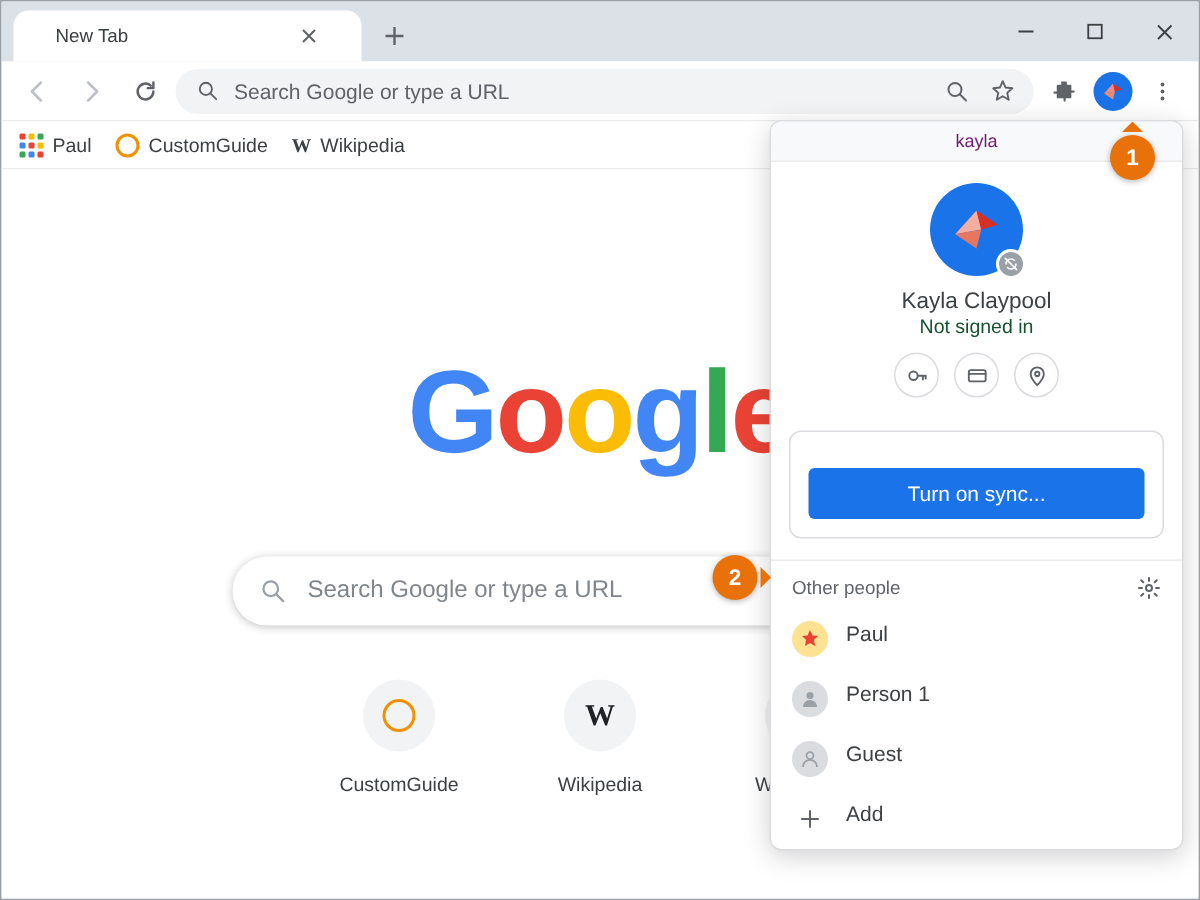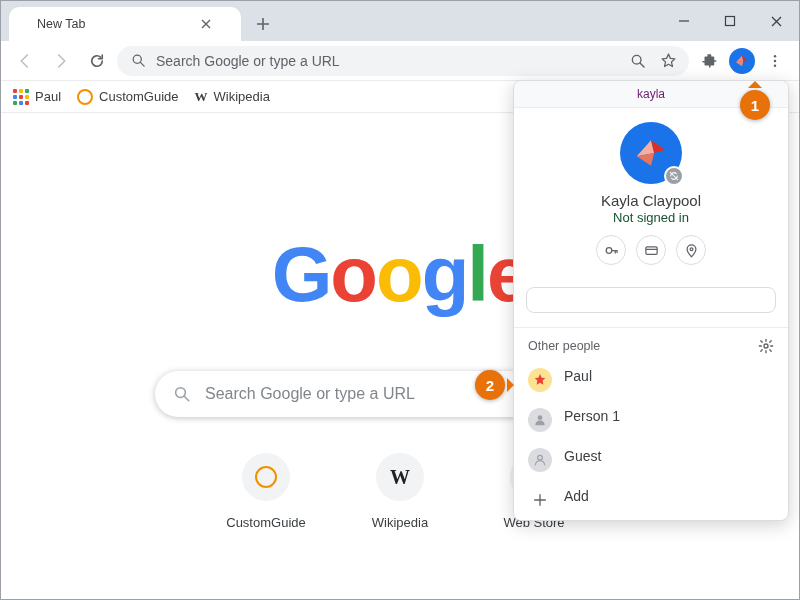--- a/index.html
+++ b/index.html
@@ -456,20 +456,21 @@
         </div>
       <div class="pill">
           <svg width="15" height="15" viewBox="0 0 24 24">
             <path d="M12 22s7-7.2 7-12a7 7 0 1 0-14 0c0 4.8 7 12 7 12z" fill="none" stroke="#5f6368" stroke-width="2"></path>
             <circle cx="12" cy="10" r="2.3" fill="none" stroke="#5f6368" stroke-width="2"></circle>
           </svg>
         </div>
     </div>
   </div>
   <div class="sync-card">
+    <button class="sync-btn">Turn on sync...</button>
   </div>
   <div class="pop-divider"></div>
   <div class="other-head">
     <span>Other people</span>
     <span>
       <svg width="16" height="16" viewBox="0 0 24 24">
           <circle cx="12" cy="12" r="3" fill="none" stroke="#5f6368" stroke-width="2"></circle>
           <path d="M12 2v3M12 19v3M4.2 4.2l2.1 2.1M17.7 17.7l2.1 2.1M2 12h3M19 12h3M4.2 19.8l2.1-2.1M17.7 6.3l2.1-2.1" stroke="#5f6368" stroke-width="2" stroke-linecap="round"></path>
         </svg>
     </span>

